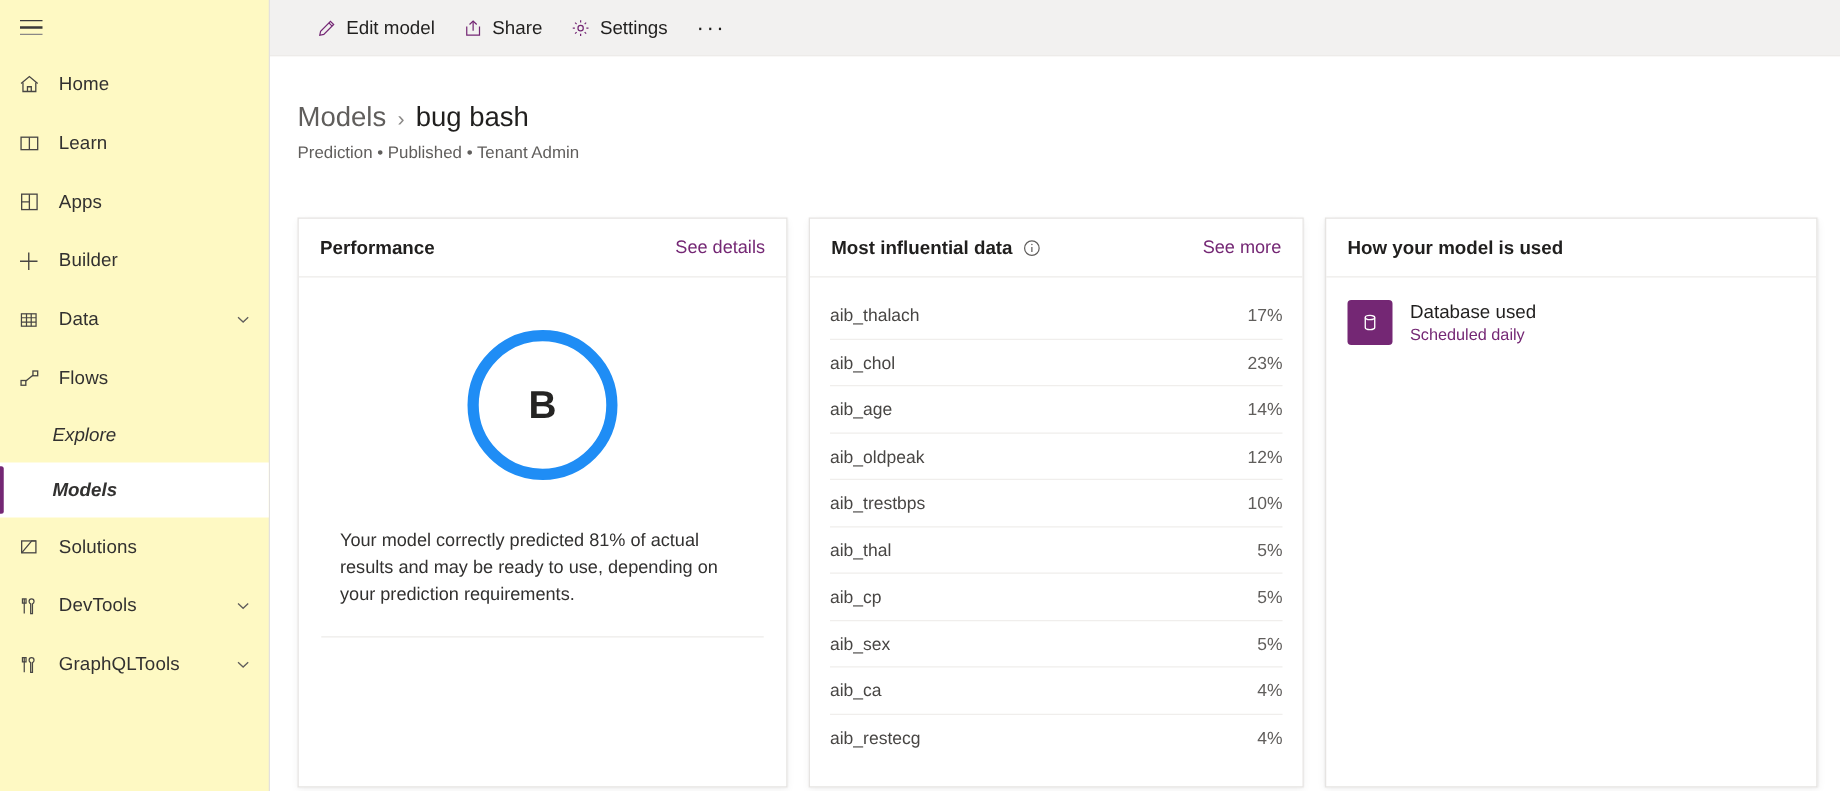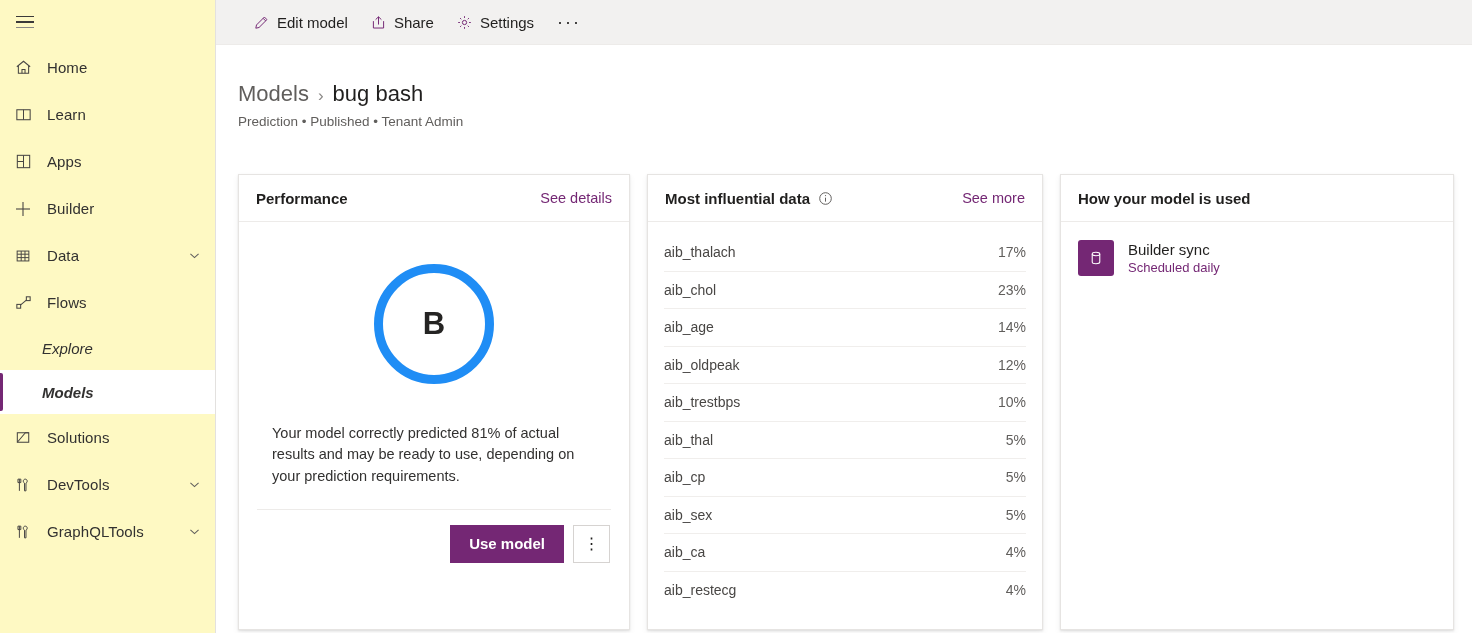--- a/index.html
+++ b/index.html
@@ -359,24 +359,20 @@
           <span class="card-link">See details</span>
         </div>
         <div class="perf-body">
           <div class="gauge-wrap">
             <div class="gauge">
               <span class="gauge-letter">B</span>
             </div>
           </div>
           <p class="perf-text">Your model correctly predicted 81% of actual results and may be ready to use, depending on your prediction requirements.</p>
           <div class="perf-divider"></div>
-          <div class="perf-actions">
-            <button class="btn-primary">Use model</button>
-            <div class="btn-kebab">⋮</div>
-          </div>
         </div>
       </section>
 
       <section class="card" id="card-influential">
         <div class="card-head">
           <span class="card-title">Most influential data</span>
           <span class="info-ico">
             <svg width="15" height="15" viewBox="0 0 16 16" fill="none" stroke="currentColor" stroke-width="1.05">
               <circle cx="8" cy="8" r="6.2"></circle>
                 <line x1="8" y1="7.1" x2="8" y2="11.3"></line>
@@ -435,21 +431,21 @@
         </div>
         <div class="use-body">
           <div class="use-item">
             <span class="use-ico">
               <svg width="18" height="18" viewBox="0 0 20 20" fill="none" stroke="currentColor" stroke-width="1.2">
                 <ellipse cx="10" cy="5.6" rx="4.2" ry="1.9"></ellipse>
                 <path d="M5.8 5.6v8.8c0 1.05 1.88 1.9 4.2 1.9s4.2-.85 4.2-1.9V5.6"></path>
               </svg>
             </span>
             <span class="use-texts">
-              <span class="use-title">Builder sync</span>
+              <span class="use-title">Database used</span>
               <span class="use-sub">Scheduled daily</span>
             </span>
           </div>
         </div>
       </section>
 
     </div>
   </div>
 </div>
 

